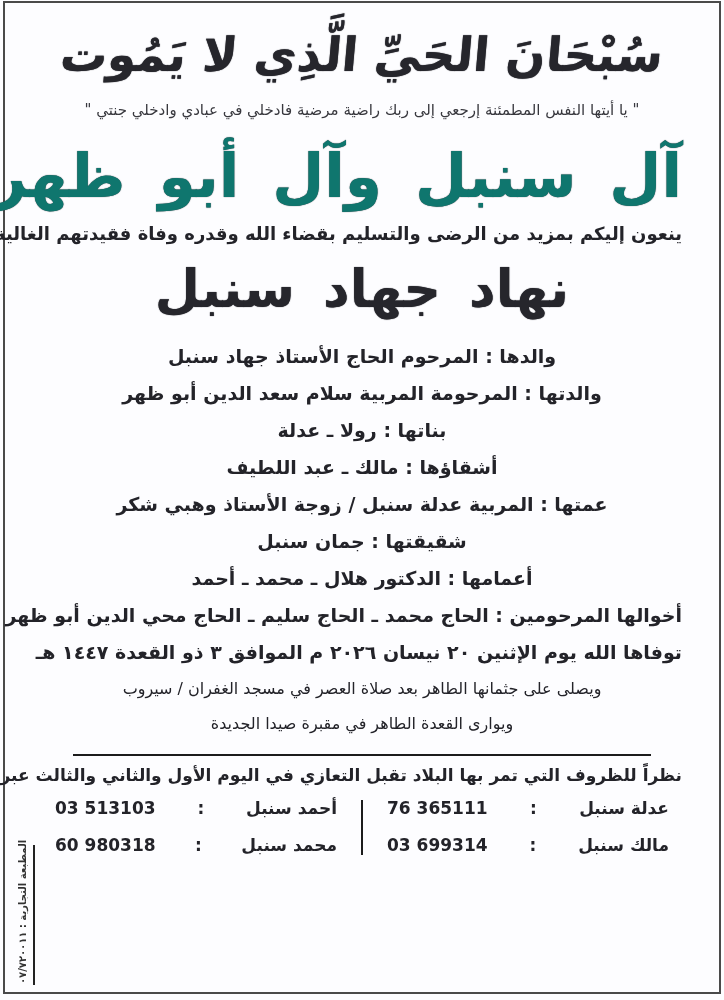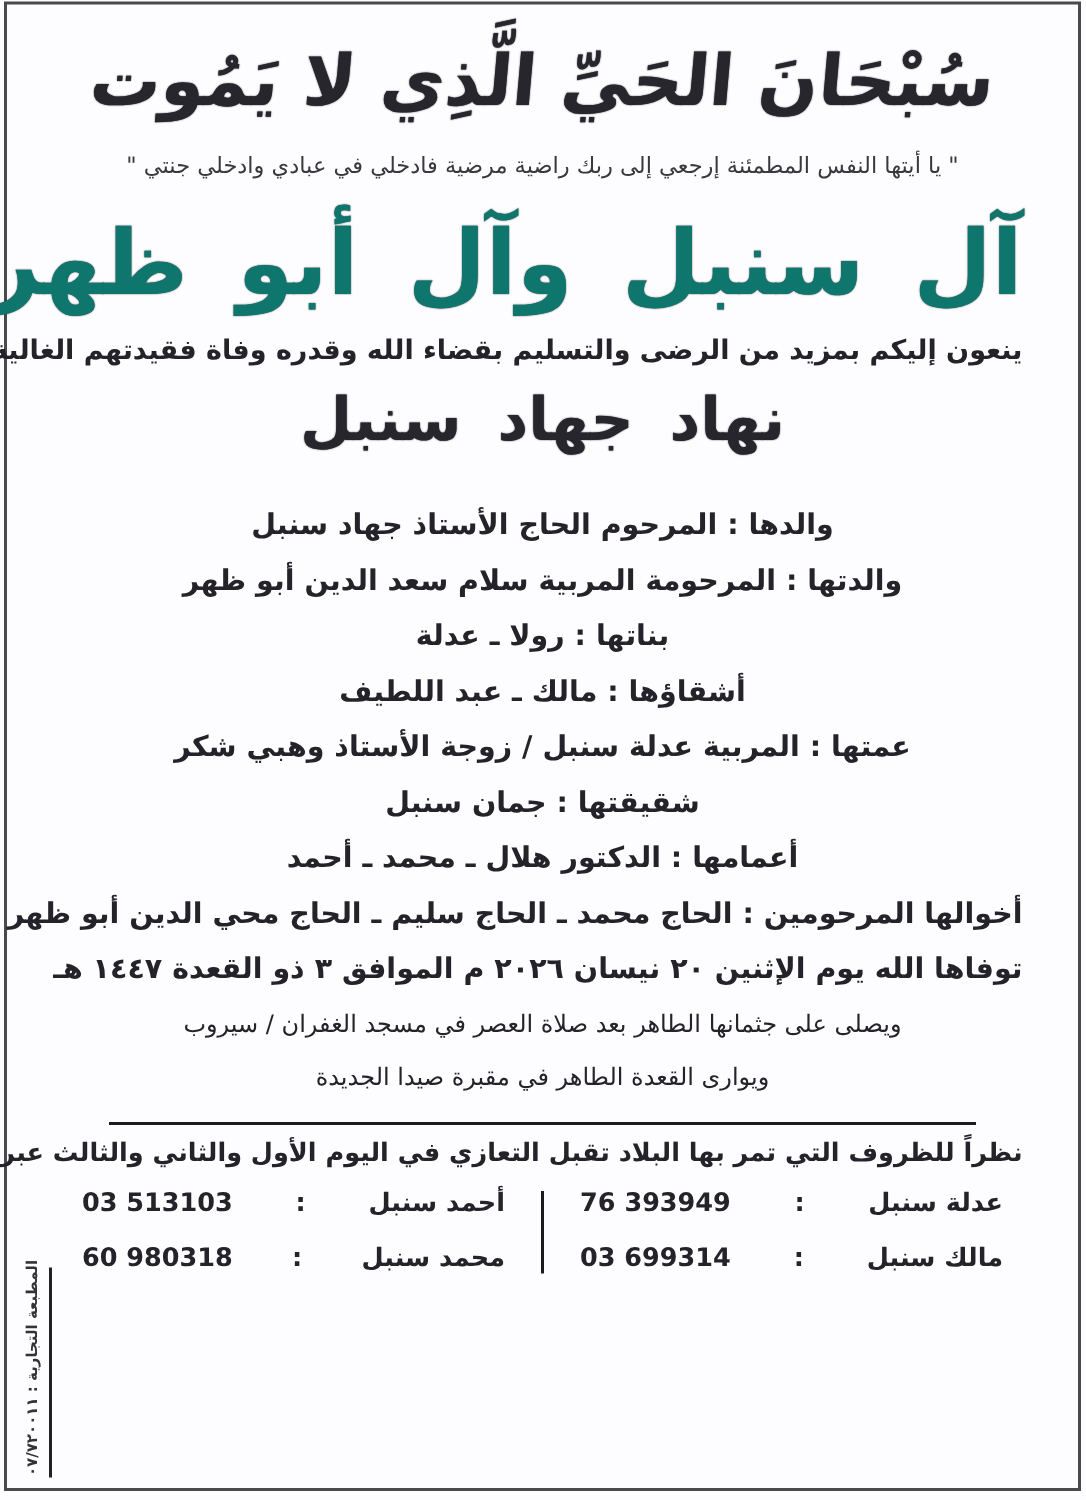--- a/index.html
+++ b/index.html
@@ -38,26 +38,26 @@
   .families{
     font-size:60px;font-weight:bold;line-height:1.5;
     margin-top:12px;color:#0f766e;
     word-spacing:12px;white-space:nowrap;
     text-shadow:0 0 1px #303036;
   }
   .intro{
     font-size:18px;font-weight:bold;margin-top:2px;white-space:nowrap;
   }
   .deceased{
-    font-size:40px;font-weight:bold;line-height:1.5;
+    font-size:52px;font-weight:bold;line-height:1.5;
     margin-top:6px;color:#26262c;
     word-spacing:10px;white-space:nowrap;
     text-shadow:0 0 1px #26262c;
   }
-  .rel-lines{margin-top:22px;}
+  .rel-lines{margin-top:10px;}
   .rel-line,.date-line{
     font-size:19px;font-weight:bold;line-height:37px;white-space:nowrap;
   }
   .funeral-line{
     font-size:16px;font-weight:normal;line-height:35px;white-space:nowrap;
   }
   .rule{
     height:2px;background:#1c1c1c;width:578px;
     margin:13px auto 9px auto;
   }
@@ -130,21 +130,21 @@
 
     <div class="rule"></div>
 
     <div class="note">نظراً للظروف التي تمر بها البلاد تقبل التعازي في اليوم الأول والثاني والثالث عبر الهاتف</div>
 
     <div class="contacts">
       <div class="col">
         <div class="contact-row">
           <span class="contact-name">عدلة سنبل</span>
           <span class="contact-sep">:</span>
-          <span class="contact-phone">76 393949</span>
+          <span class="contact-phone">76 365111</span>
         </div>
         <div class="contact-row">
           <span class="contact-name">مالك سنبل</span>
           <span class="contact-sep">:</span>
           <span class="contact-phone">03 699314</span>
         </div>
       </div>
       <div class="col-divider"></div>
       <div class="col">
         <div class="contact-row">

